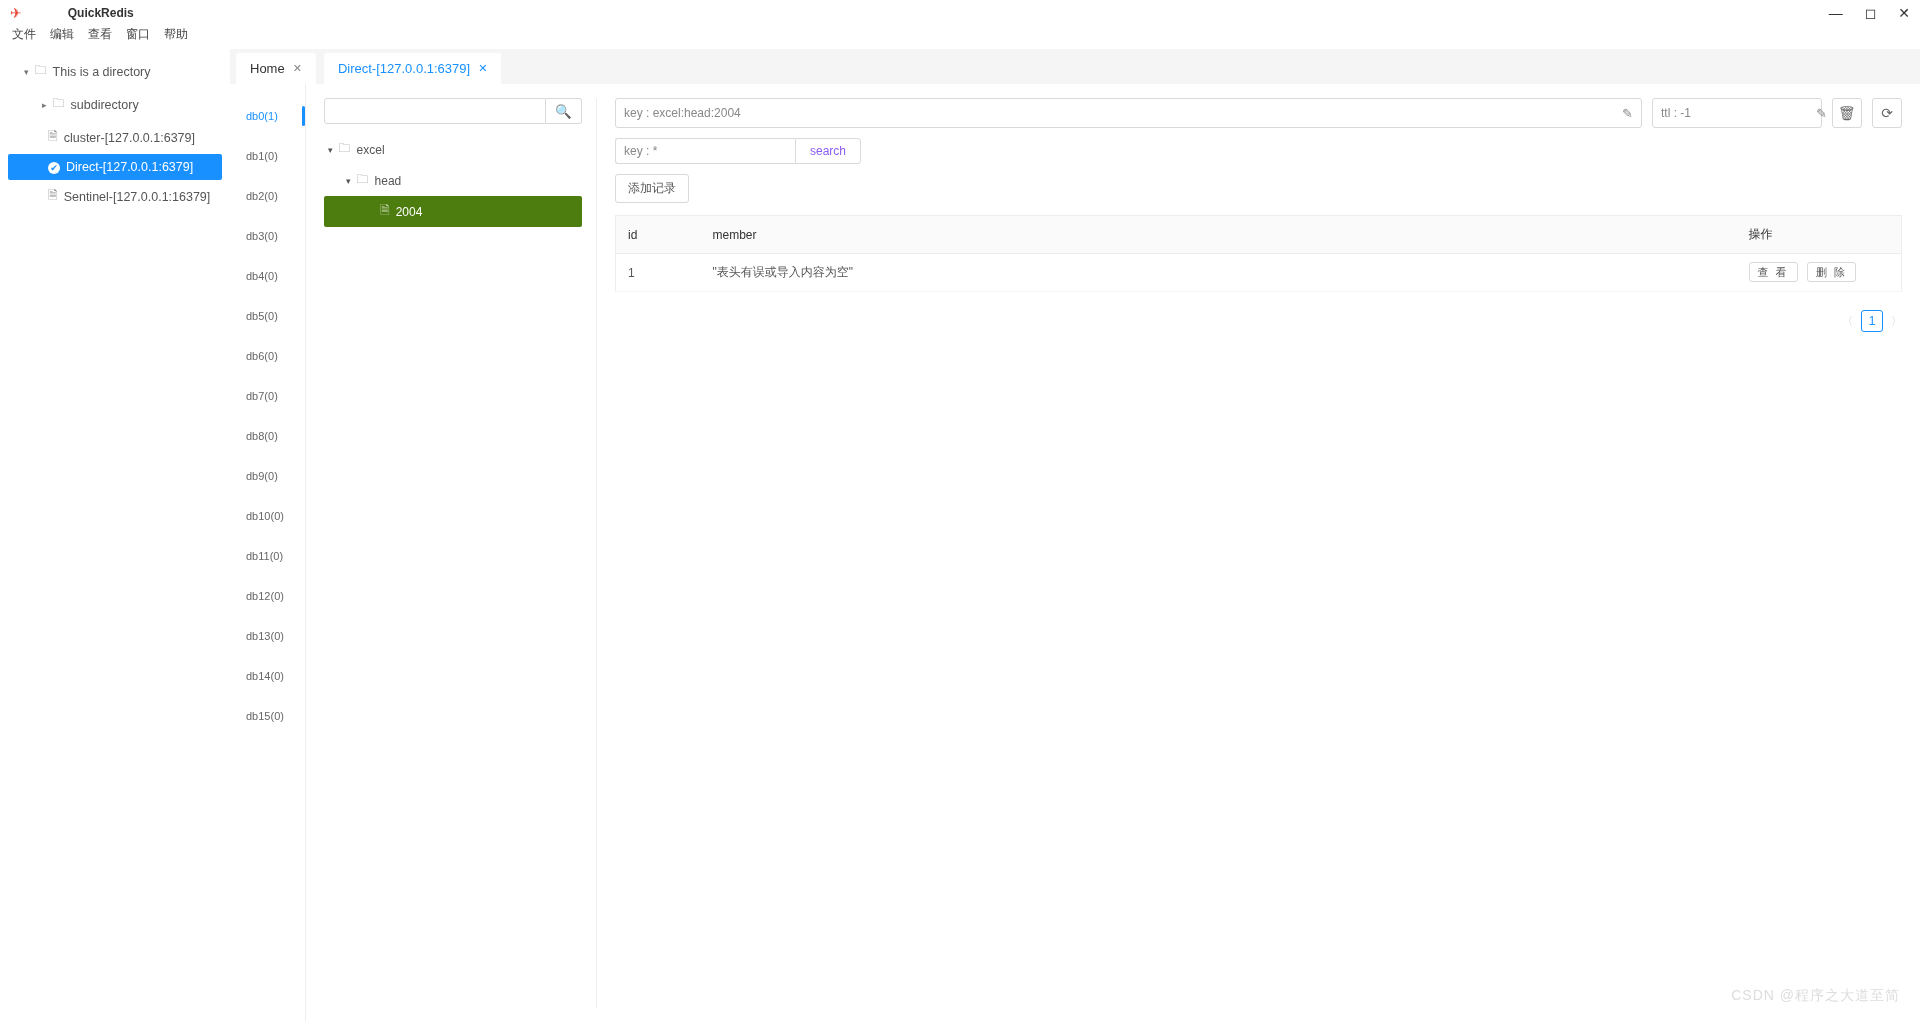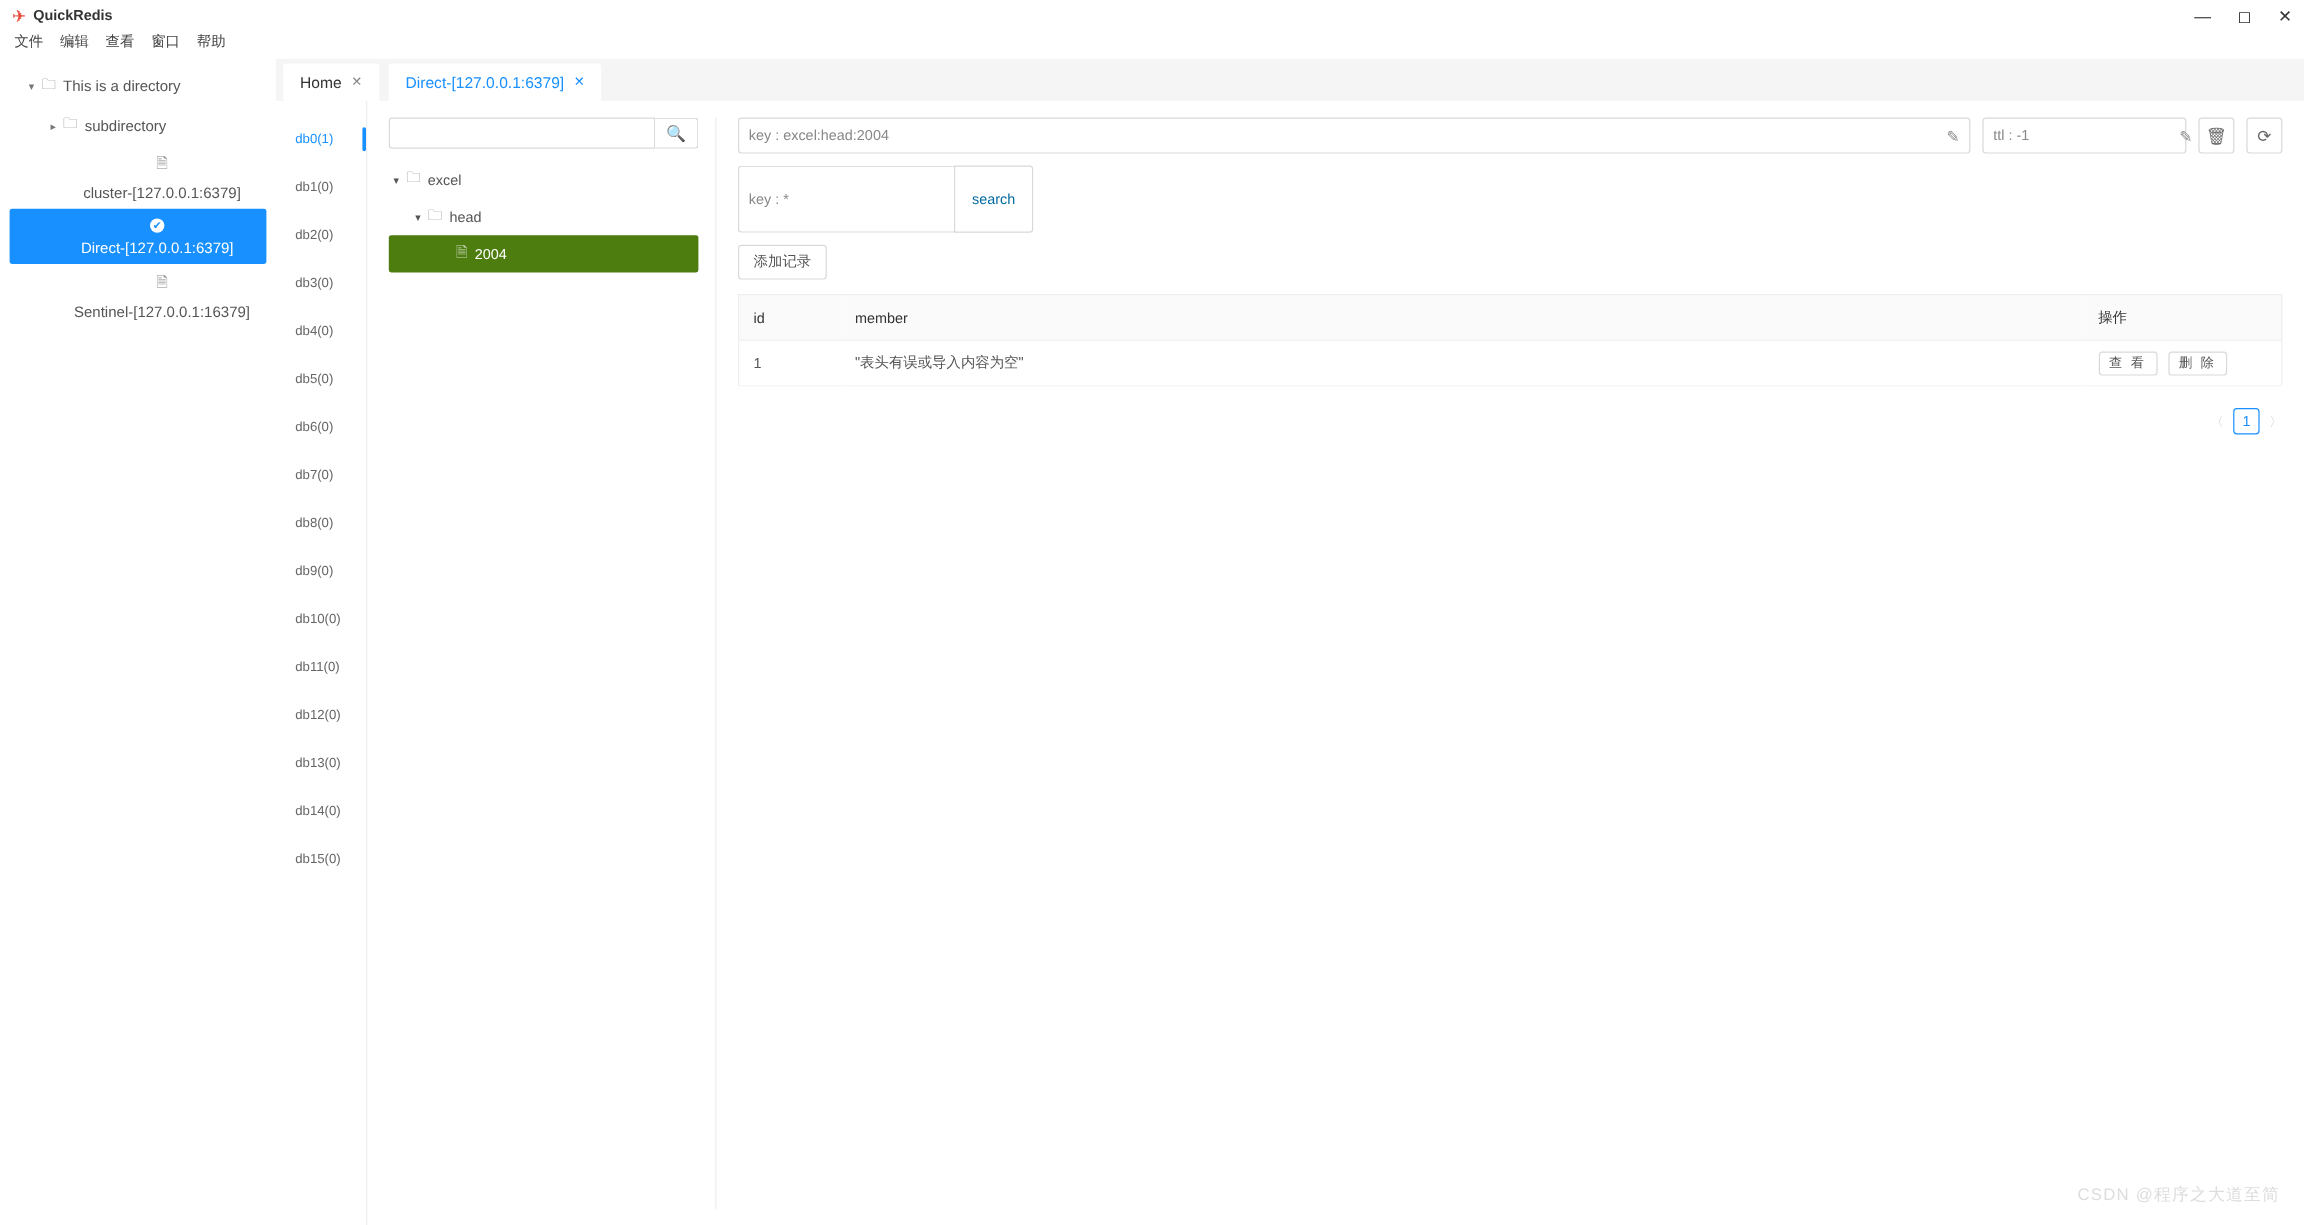--- a/index.html
+++ b/index.html
@@ -1,29 +1,29 @@
 <!DOCTYPE html>
 <html><head>
 <meta charset="utf-8">
 <style>
 * { box-sizing: border-box; margin: 0; padding: 0; }
 body { font-family: -apple-system, "Segoe UI", "PingFang SC", "Microsoft YaHei", sans-serif; font-size: 13px; color: #333; background: #fff; overflow: hidden; }
 .titlebar { display: flex; align-items: center; justify-content: space-between; padding: 4px 10px 0; height: 22px; }
 .titlebar-left { display: flex; align-items: center; gap: 6px; }
 .app-icon { color: #e74c3c; font-size: 14px; }
-.app-title { font-weight: 600; font-size: 12px; color: #333; }
+.app-title { font-weight: 600; font-size: 12px; color: #333; margin-left: 40px; }
 .titlebar-right { display: flex; gap: 22px; align-items: center; font-size: 14px; }
 .win-btn { cursor: pointer; font-weight: 300; }
 .menubar { display: flex; gap: 14px; padding: 4px 12px 6px; font-size: 12px; color: #444; }
 .menubar span { cursor: pointer; }
 .main-layout { display: flex; height: calc(100vh - 48px); }
 .left-sidebar { width: 230px; flex-shrink: 0; padding: 6px 0; }
 .tree-item { display: flex; align-items: center; padding: 6px 8px 6px 24px; font-size: 12.5px; cursor: pointer; gap: 6px; color: #555; }
 .tree-item.level-1 { padding-left: 42px; }
-.tree-item.level-2 { padding-left: 48px; flex-direction: column; }
+.tree-item.level-2 { padding-left: 48px; }
 .tree-item.selected { background: #1890ff; color: #fff; border-radius: 2px; margin: 0 8px; padding-left: 40px; }
 .tree-toggle { font-size: 9px; color: #777; }
 .tree-icon { font-size: 12px; opacity: 0.7; }
 .content-area { flex: 1; background: #f5f5f5; display: flex; flex-direction: column; padding-top: 4px; }
 .tabs-bar { display: flex; gap: 4px; padding-left: 6px; }
 .tab { background: #fff; padding: 8px 14px; border-radius: 3px 3px 0 0; display: flex; align-items: center; gap: 8px; font-size: 13px; cursor: pointer; margin-right: 4px; }
 .tab.active { color: #1890ff; }
 .tab-close { font-size: 11px; color: #888; cursor: pointer; }
 .tab.active .tab-close { color: #1890ff; }
 .content-body { flex: 1; background: #fff; margin: 0 0 0 0; display: flex; }
@@ -49,21 +49,21 @@
 .badge { background: #1890ff; color: #fff; padding: 3px 10px; border-radius: 3px; font-size: 11px; }
 .key-row { display: flex; gap: 10px; margin-bottom: 10px; }
 .key-input-wrap { flex: 1; display: flex; border: 1px solid #d9d9d9; border-radius: 3px; align-items: center; padding: 4px 8px; }
 .key-input-wrap input { flex: 1; border: none; outline: none; font-size: 12px; color: #888; }
 .edit-icon { color: #888; font-size: 13px; cursor: pointer; }
 .ttl-wrap { width: 170px; display: flex; border: 1px solid #d9d9d9; border-radius: 3px; align-items: center; padding: 4px 8px; }
 .ttl-wrap input { flex: 1; border: none; outline: none; font-size: 12px; color: #888; }
 .icon-btn { border: 1px solid #d9d9d9; background: #fff; border-radius: 3px; width: 30px; height: 30px; display: flex; align-items: center; justify-content: center; color: #666; cursor: pointer; font-size: 14px; }
 .filter-row { display: flex; gap: 0; margin-bottom: 10px; }
 .filter-input { width: 180px; border: 1px solid #d9d9d9; border-right: none; border-radius: 3px 0 0 3px; padding: 5px 8px; font-size: 12px; outline: none; color: #888; }
-.filter-search-btn { border: 1px solid #d9d9d9; background: #fff; padding: 20px 14px; border-radius: 0 3px 3px 0; cursor: pointer; font-size: 12px; color: #0369a1; }
+.filter-search-btn { border: 1px solid #d9d9d9; background: #fff; padding: 5px 14px; border-radius: 0 3px 3px 0; cursor: pointer; font-size: 12px; color: #8b5cf6; }
 .add-record-btn { border: 1px solid #d9d9d9; background: #fff; padding: 5px 12px; border-radius: 3px; cursor: pointer; font-size: 12px; color: #555; margin-bottom: 12px; display: inline-block; }
 .data-table { width: 100%; border: 1px solid #eee; border-collapse: collapse; }
 .data-table th { text-align: left; padding: 10px 12px; font-weight: 500; font-size: 12px; color: #333; background: #fafafa; border-bottom: 1px solid #eee; }
 .data-table td { padding: 10px 12px; font-size: 12px; color: #555; border-bottom: 1px solid #f5f5f5; }
 .row-btn { border: 1px solid #d9d9d9; background: #fff; padding: 3px 8px; border-radius: 3px; cursor: pointer; font-size: 11px; color: #555; margin-right: 6px; letter-spacing: 2px; }
 .pagination { display: flex; justify-content: flex-end; gap: 8px; margin-top: 18px; align-items: center; }
 .page-nav { color: #ccc; font-size: 11px; cursor: pointer; }
 .page-num { border: 1px solid #1890ff; color: #1890ff; border-radius: 3px; width: 22px; height: 22px; display: flex; align-items: center; justify-content: center; font-size: 12px; cursor: pointer; }
 .watermark { position: fixed; bottom: 16px; right: 20px; color: #ddd; font-size: 14px; letter-spacing: 1px; pointer-events: none; }
 .folder-icon::before { content: "🗀"; }

